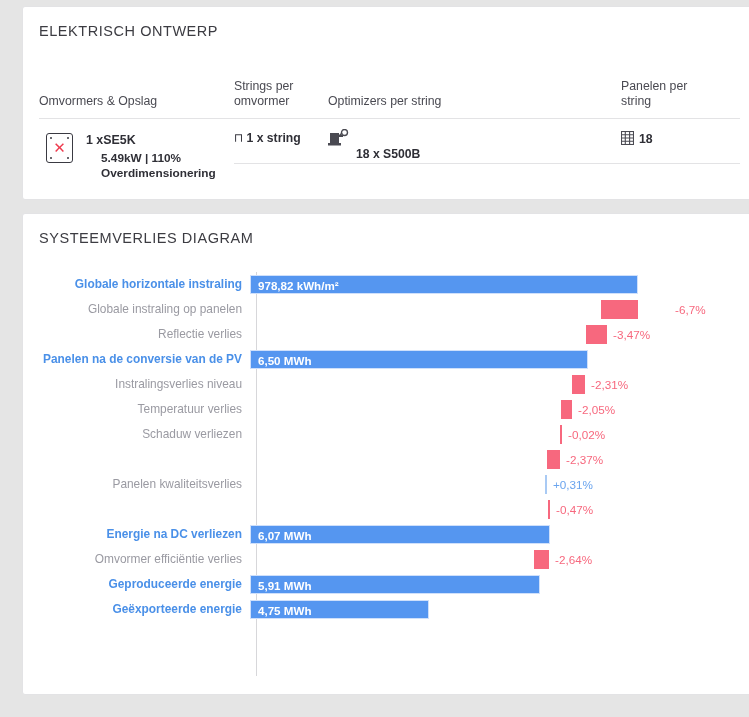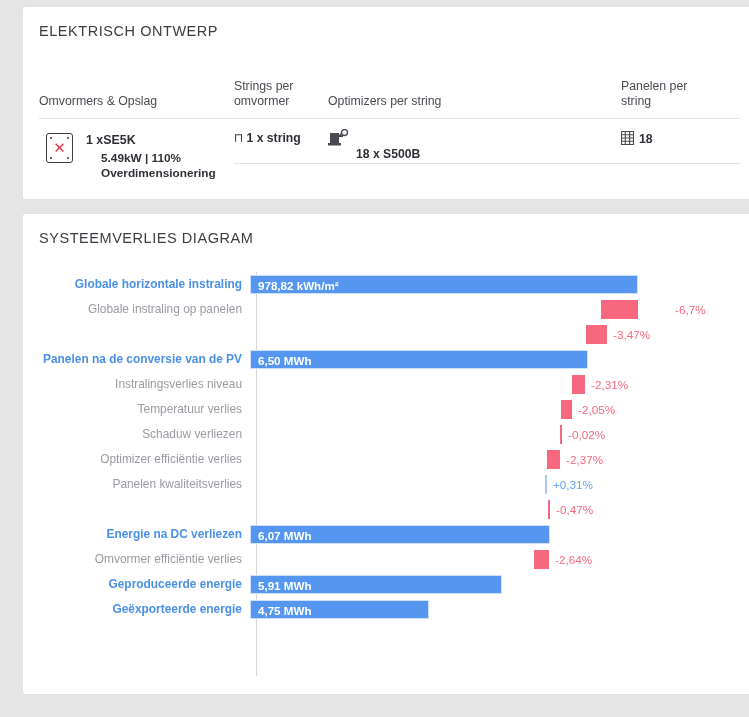--- a/index.html
+++ b/index.html
@@ -192,20 +192,21 @@
           <div class="bar blue" style="left: 227px; width: 388px;">
             <span class="bar-inner-label">978,82 kWh/m²</span>
           </div>
         </div>
         <div class="row">
           <div class="row-label dim" style="right: auto; left: 0px; width: 219px;">Globale instraling op panelen</div>
           <div class="bar red" style="left: 578px; width: 37px;"></div>
           <span class="bar-value neg" style="left: 622px; margin-left: 30px;">-6,7%</span>
         </div>
         <div class="row">
+          <div class="row-label dim" style="right: auto; left: 0px; width: 219px;">Reflectie verlies</div>
           <div class="bar red" style="left: 563px; width: 21px;"></div>
           <span class="bar-value neg" style="left: 590px;">-3,47%</span>
         </div>
         <div class="row">
           <div class="row-label hl" style="right: auto; left: 0px; width: 219px;">Panelen na de conversie van de PV</div>
           <div class="bar blue" style="left: 227px; width: 338px;">
             <span class="bar-inner-label">6,50 MWh</span>
           </div>
         </div>
         <div class="row">
@@ -217,21 +218,20 @@
           <div class="row-label dim" style="right: auto; left: 0px; width: 219px;">Temperatuur verlies</div>
           <div class="bar red" style="left: 538px; width: 11px;"></div>
           <span class="bar-value neg" style="left: 555px;">-2,05%</span>
         </div>
         <div class="row">
           <div class="row-label dim" style="right: auto; left: 0px; width: 219px;">Schaduw verliezen</div>
           <div class="bar thin-red" style="left: 537px; width: 2px;"></div>
           <span class="bar-value neg" style="left: 545px;">-0,02%</span>
         </div>
         <div class="row">
-          <div class="row-label dim" style="right: auto; left: 0px; width: 219px;">Optimizer efficiëntie verlies</div>
           <div class="bar red" style="left: 524px; width: 13px;"></div>
           <span class="bar-value neg" style="left: 543px;">-2,37%</span>
         </div>
         <div class="row">
           <div class="row-label dim" style="right: auto; left: 0px; width: 219px;">Panelen kwaliteitsverlies</div>
           <div class="bar thin-blue" style="left: 522px; width: 2px;"></div>
           <span class="bar-value pos" style="left: 530px;">+0,31%</span>
         </div>
         <div class="row">
           <div class="bar thin-red" style="left: 525px; width: 2px;"></div>
@@ -243,21 +243,21 @@
             <span class="bar-inner-label">6,07 MWh</span>
           </div>
         </div>
         <div class="row">
           <div class="row-label dim" style="right: auto; left: 0px; width: 219px;">Omvormer efficiëntie verlies</div>
           <div class="bar red" style="left: 511px; width: 15px;"></div>
           <span class="bar-value neg" style="left: 532px;">-2,64%</span>
         </div>
         <div class="row">
           <div class="row-label hl" style="right: auto; left: 0px; width: 219px;">Geproduceerde energie</div>
-          <div class="bar blue" style="left: 227px; width: 252px;">
+          <div class="bar blue" style="left: 227px; width: 290px;">
             <span class="bar-inner-label">5,91 MWh</span>
           </div>
         </div>
         <div class="row">
           <div class="row-label hl" style="right: auto; left: 0px; width: 219px;">Geëxporteerde energie</div>
           <div class="bar blue" style="left: 227px; width: 179px;">
             <span class="bar-inner-label">4,75 MWh</span>
           </div>
         </div>
       </div>

